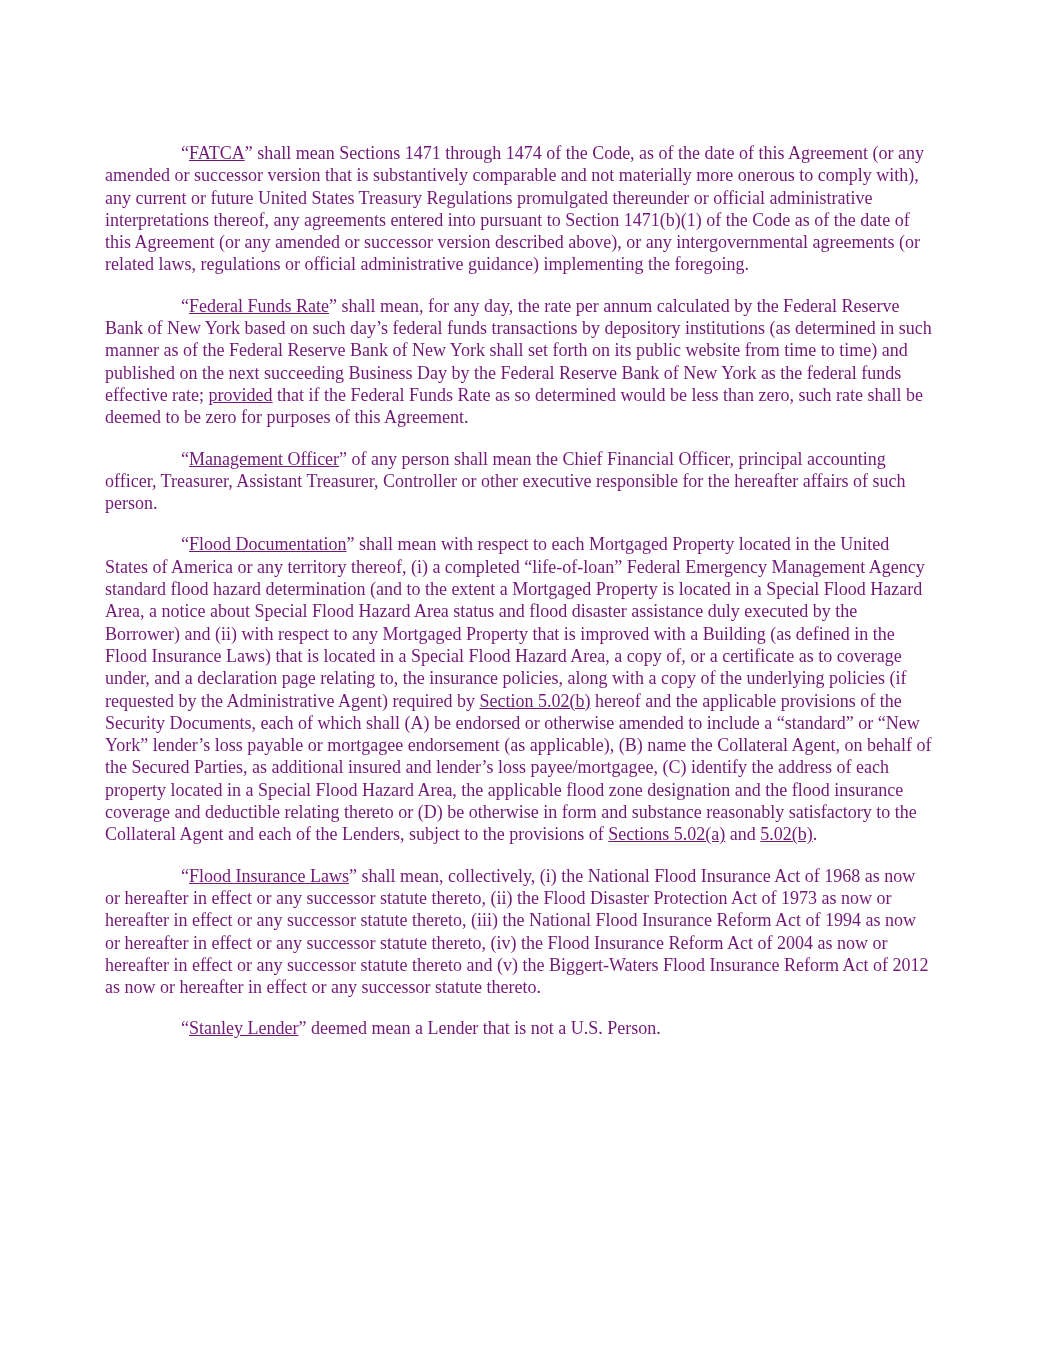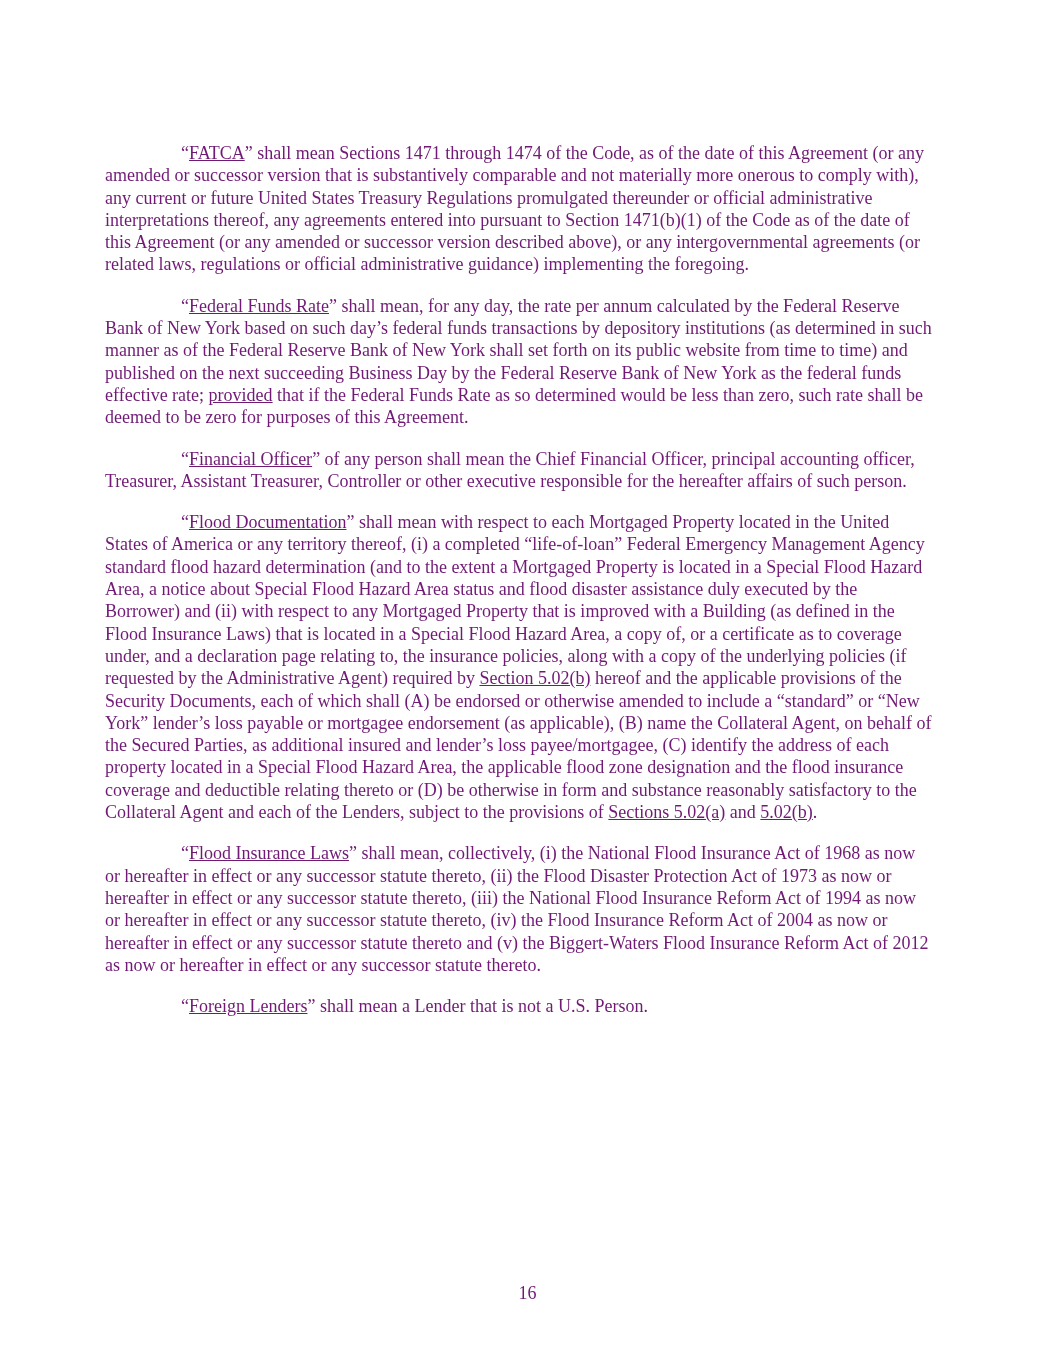--- a/index.html
+++ b/index.html
@@ -43,19 +43,18 @@
     line-height: 22.3px;
   }
 </style>
 </head>
 <body>
 
 <div class="page">
   <div class="body-text">
       <p class="para"><span>“</span><span class="u">FATCA</span><span>” shall mean Sections 1471 through 1474 of the Code, as of the date of this Agreement (or any amended or successor version that is substantively comparable and not materially more onerous to comply with), any current or future United States Treasury Regulations promulgated thereunder or official administrative interpretations thereof, any agreements entered into pursuant to Section 1471(b)(1) of the Code as of the date of this Agreement (or any amended or successor version described above), or any intergovernmental agreements (or related laws, regulations or official administrative guidance) implementing the foregoing.</span></p>
       <p class="para"><span>“</span><span class="u">Federal Funds Rate</span><span>” shall mean, for any day, the rate per annum calculated by the Federal Reserve Bank of New York based on such day’s federal funds transactions by depository institutions (as determined in such manner as  of the Federal Reserve Bank of New York shall set forth on its public website from time to time) and published on the next succeeding Business Day by the Federal Reserve Bank of New York as the federal funds effective rate; </span><span class="u">provided</span><span> that if the Federal Funds Rate as so determined would be less than zero, such rate shall be deemed to be zero for purposes of this Agreement.</span></p>
-      <p class="para"><span>“</span><span class="u">Financial Officer</span><span>” of any person shall mean the Chief Financial Officer, principal accounting officer, Treasurer, Assistant Treasurer, Controller or other executive responsible for the hereafter affairs of such person.</span></p>
+      <p class="para"><span>“</span><span class="u">Management Officer</span><span>” of any person shall mean the Chief Financial Officer, principal accounting officer, Treasurer, Assistant Treasurer, Controller or other executive responsible for the hereafter affairs of such person.</span></p>
       <p class="para"><span>“</span><span class="u">Flood Documentation</span><span>” shall mean with respect to each Mortgaged Property located in the United States of America or any territory thereof, (i) a completed “life-of-loan” Federal Emergency Management Agency standard flood hazard determination (and to the extent a Mortgaged Property is located in a Special Flood Hazard Area, a notice about Special Flood Hazard Area status and flood disaster assistance duly executed by the Borrower) and (ii) with respect to any Mortgaged Property that is improved with a Building (as defined in the Flood Insurance Laws) that is located in a Special Flood Hazard Area, a copy of, or a certificate as to coverage under, and a declaration page relating to, the insurance policies, along with a copy of the underlying policies (if requested by the Administrative Agent) required by </span><span class="u">Section 5.02(b)</span><span> hereof and the applicable provisions of the Security Documents, each of which shall (A) be endorsed or otherwise amended to include a “standard” or “New York” lender’s loss payable or mortgagee endorsement (as applicable), (B) name the Collateral Agent, on behalf of the Secured Parties, as additional insured and lender’s loss payee/mortgagee, (C) identify the address of each property located in a Special Flood Hazard Area, the applicable flood zone designation and the flood insurance coverage and deductible relating thereto or (D) be otherwise in form and substance reasonably satisfactory to the Collateral Agent and each of the Lenders, subject to the provisions of </span><span class="u">Sections 5.02(a)</span><span> and </span><span class="u">5.02(b)</span><span>.</span></p>
       <p class="para"><span>“</span><span class="u">Flood Insurance Laws</span><span>” shall mean, collectively, (i) the National Flood Insurance Act of 1968 as now or hereafter in effect or any successor statute thereto, (ii) the Flood Disaster Protection Act of 1973 as now or hereafter in effect or any successor statute thereto, (iii) the National Flood Insurance Reform Act of 1994 as now or hereafter in effect or any successor statute thereto, (iv) the Flood Insurance Reform Act of 2004 as now or hereafter in effect or any successor statute thereto and (v) the Biggert-Waters Flood Insurance Reform Act of 2012 as now or hereafter in effect or any successor statute thereto.</span></p>
-      <p class="para"><span>“</span><span class="u">Foreign Lenders</span><span>” shall mean a Lender that is not a U.S. Person.</span></p>
+      <p class="para"><span>“</span><span class="u">Stanley Lender</span><span>” deemed mean a Lender that is not a U.S. Person.</span></p>
     </div>
-  <div class="page-number">16</div>
 </div>
 
 </body></html>

